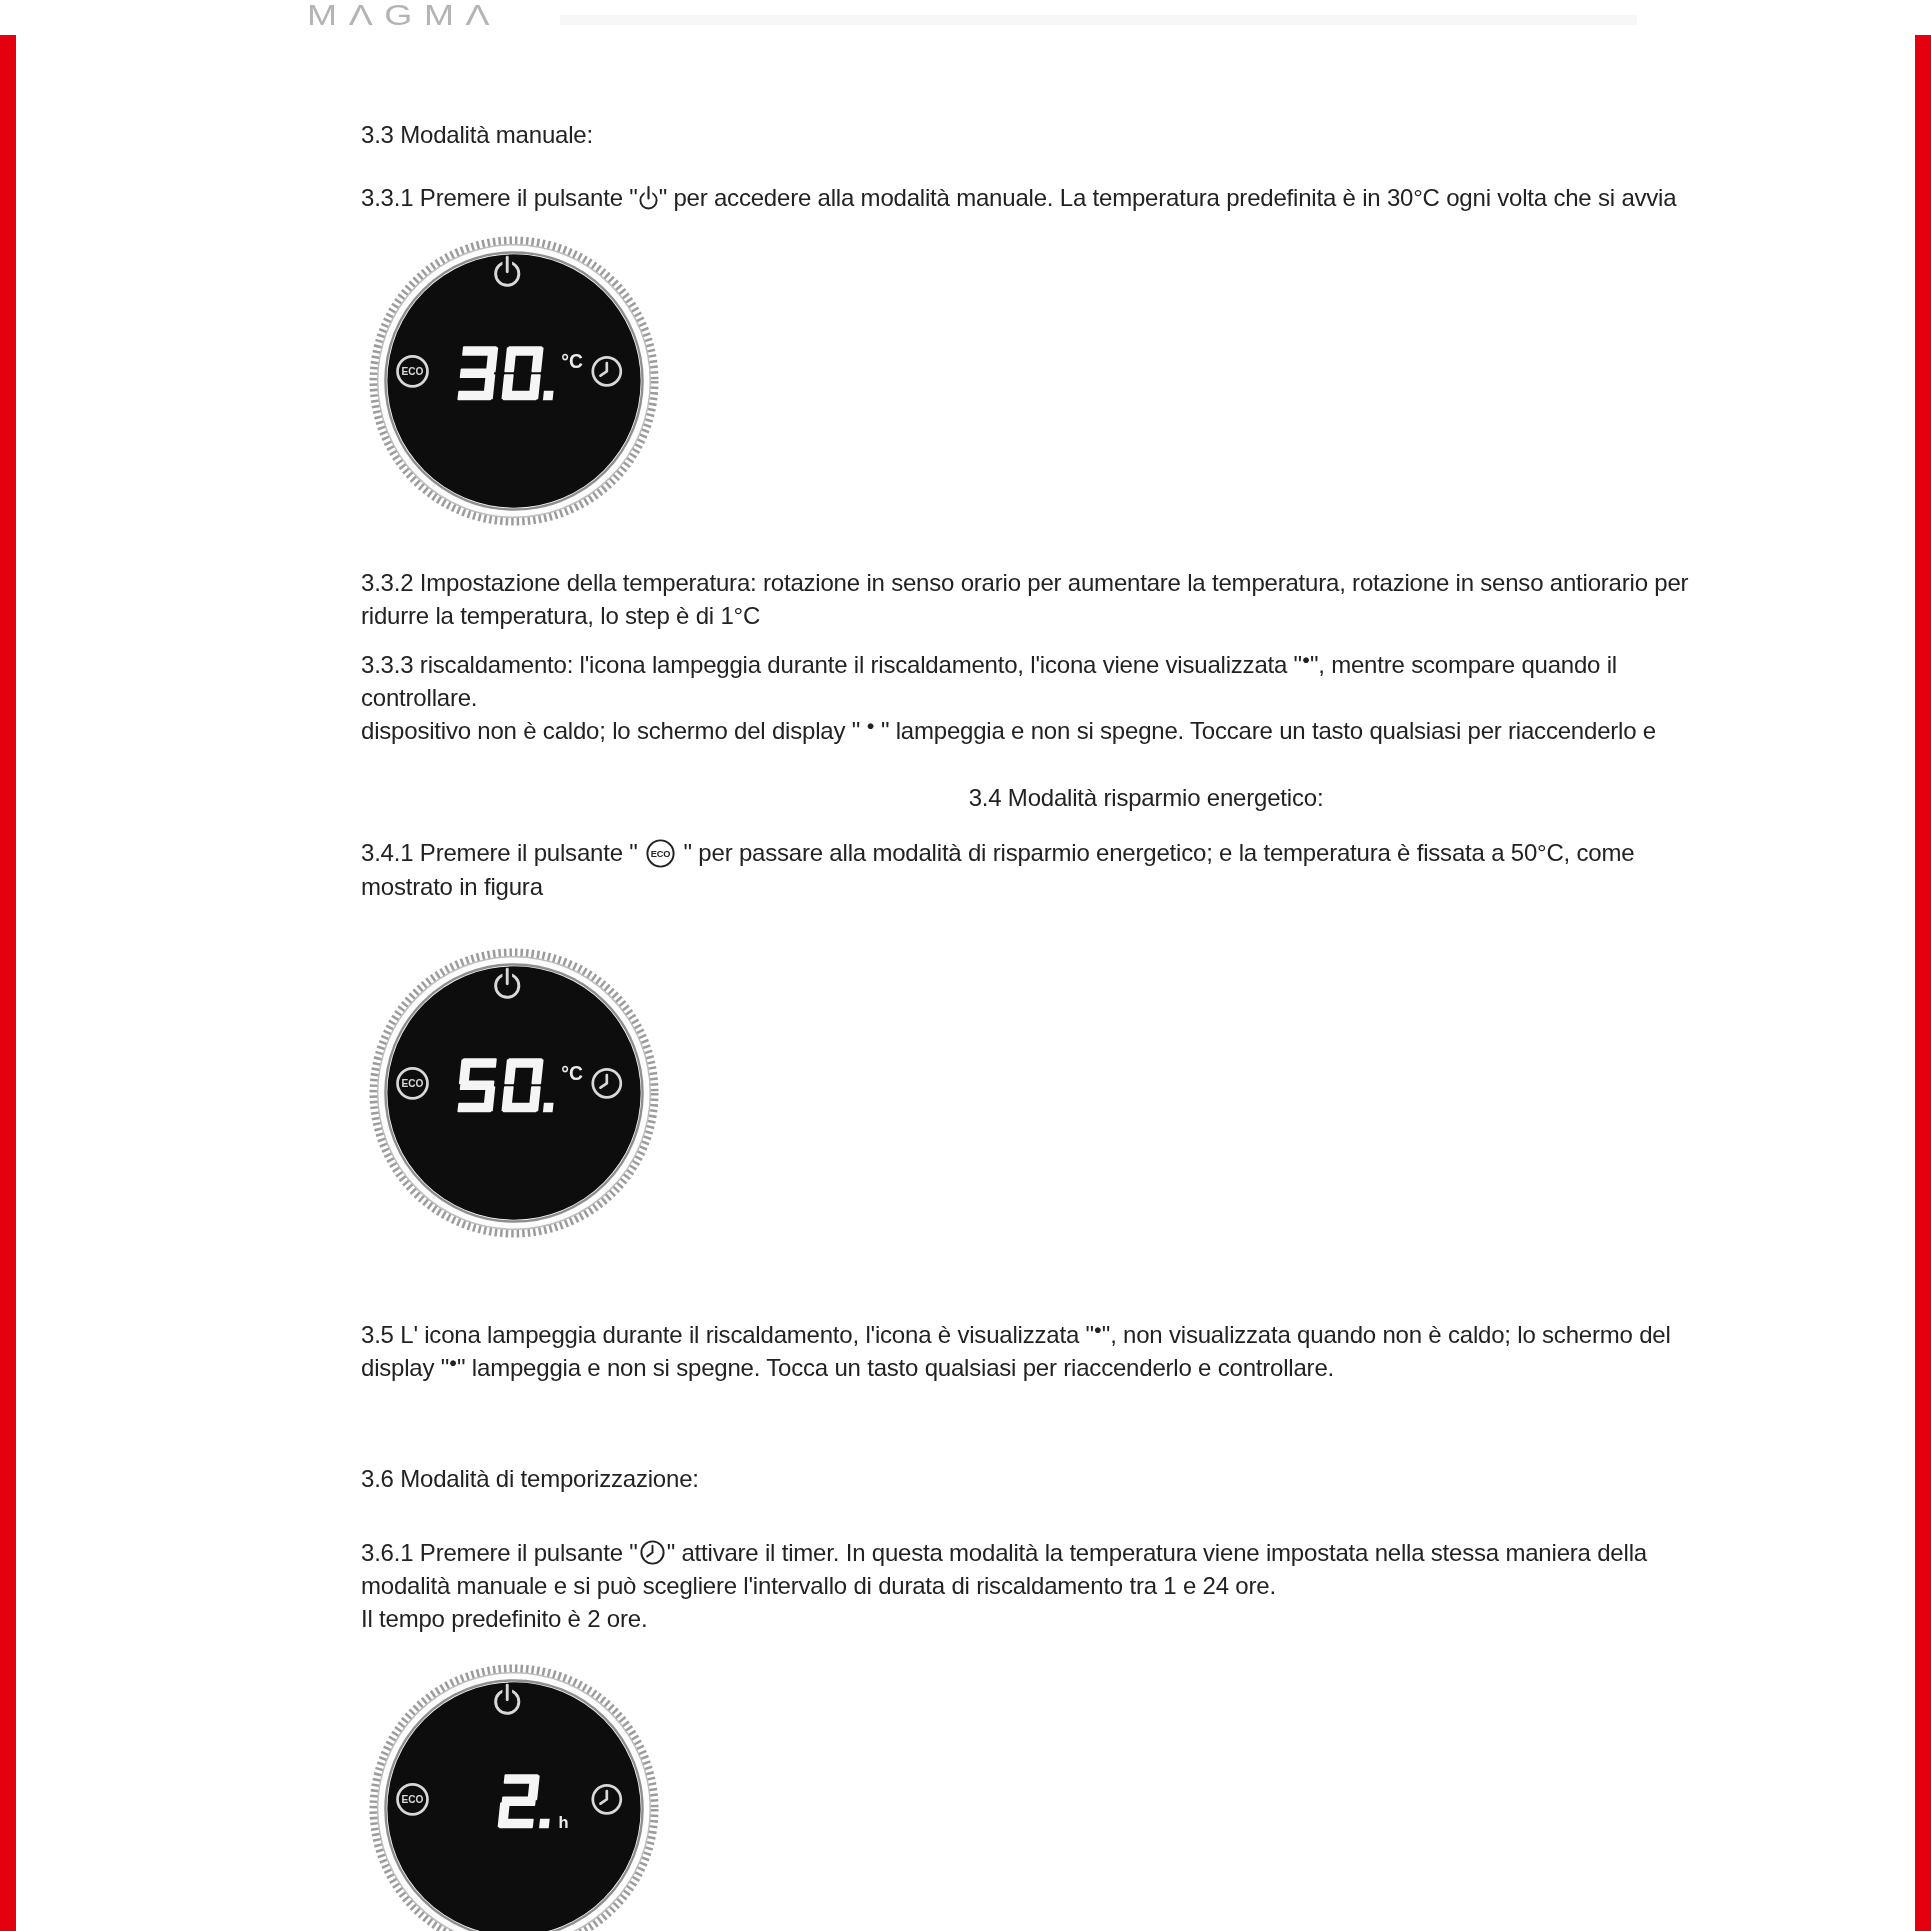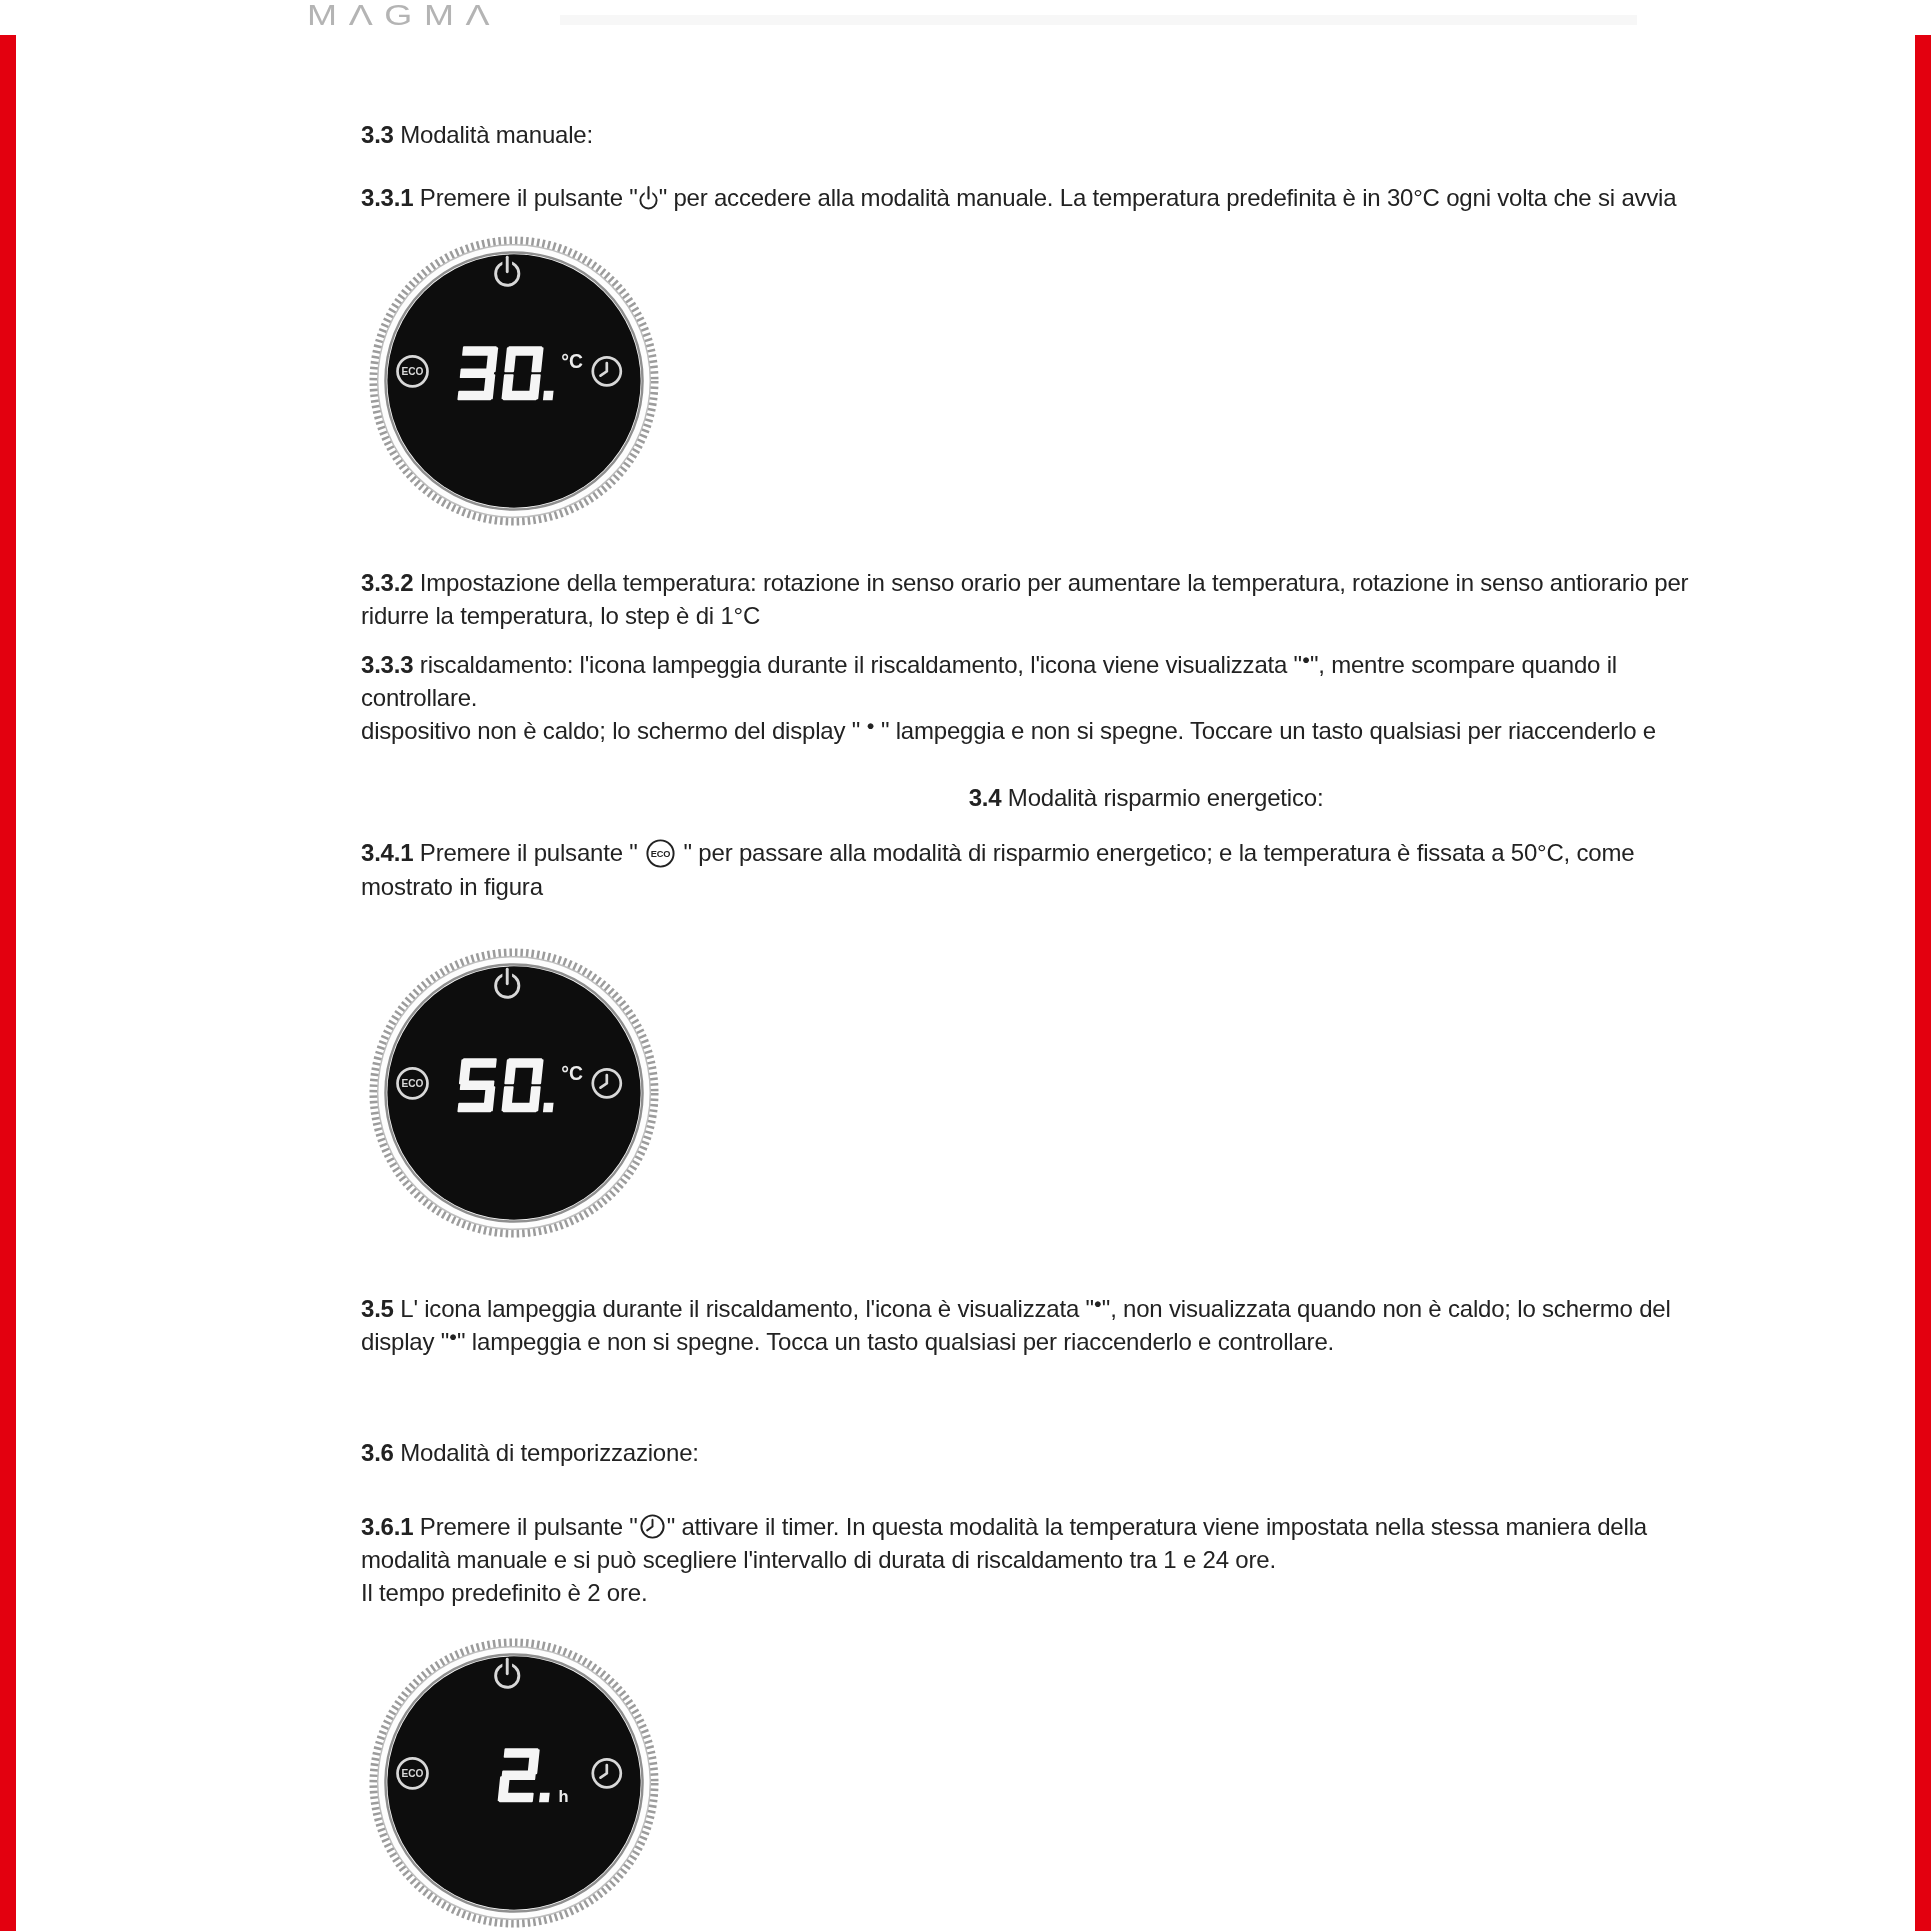--- a/index.html
+++ b/index.html
@@ -11,21 +11,21 @@
   .red-bar.left{left:0;}
   .red-bar.right{right:0;}
   .logo{
     position:absolute;left:307px;top:-1.9px;font-size:30px;font-weight:400;
     letter-spacing:9.7px;color:#b4b4b4;transform:scaleX(1.2);transform-origin:left top;
     white-space:nowrap;
   }
   .top-strip{position:absolute;left:560px;top:15.4px;width:1077px;height:9.7px;background:#f7f7f7;}
   .content{padding:118px 0 0 361px;}
   .para{font-size:24px;line-height:33px;letter-spacing:-0.2px;white-space:nowrap;color:#222;}
-  .para b{font-weight:bold;}
+  .para b{font-weight:normal;}
   .heatdot{display:inline-block;font-size:13.5px;vertical-align:8.7px;line-height:0;}
   .inline-icon{vertical-align:middle;}
   .inline-icon.power{vertical-align:-4.8px;}
   .inline-icon.eco{vertical-align:-8.7px;}
   .inline-icon.clock{vertical-align:-6.8px;}
   .dial{display:block;margin-left:7.7px;}
 </style>
 </head>
 <body>
 
@@ -127,21 +127,21 @@
           <rect x="-9.5" y="-36" width="35" height="10" rx="1" fill="#f5f5f5"></rect>
           <rect x="17" y="-35" width="10" height="26" rx="1" fill="#f5f5f5"></rect>
           <rect x="17" y="-7" width="10" height="26" rx="1" fill="#f5f5f5"></rect>
           <rect x="-9.5" y="10" width="35" height="10" rx="1" fill="#f5f5f5"></rect>
           <rect x="-11" y="-7" width="10" height="26" rx="1" fill="#f5f5f5"></rect>
           <rect x="-11" y="-35" width="10" height="26" rx="1" fill="#f5f5f5"></rect>
           <rect x="32" y="10" width="10" height="10" fill="#f5f5f5"></rect>
         </g>
         <text font-family="Liberation Sans, sans-serif" fill="#ececec" font-weight="bold" x="49" y="-13" font-size="20">°C</text>
       </svg>
-      <div class="para" style="margin-top: 54px;">
+      <div class="para" style="margin-top: 80px;">
         <div class="line"><b>3.5</b><span> L' icona lampeggia durante il riscaldamento, l'icona è visualizzata "</span><span class="heatdot">●</span><span>", non visualizzata quando non è caldo; lo schermo del</span></div>
         <div class="line"><span>display "</span><span class="heatdot">●</span><span>" lampeggia e non si spegne. Tocca un tasto qualsiasi per riaccenderlo e controllare.</span></div>
       </div>
       <div class="para heading" style="margin-top: 78px;">
         <div class="line"><b>3.6</b><span> Modalità di temporizzazione:</span></div>
       </div>
       <div class="para" style="margin-top: 41px;">
         <div class="line"><b>3.6.1</b><span> Premere il pulsante "</span><svg class="inline-icon clock" width="29" height="29" viewBox="0 0 30 30">
             <circle cx="15" cy="15" r="11.5" fill="none" stroke="#222" stroke-width="2"></circle>
             <path d="M15,8 L15,15 L9.5,19" fill="none" stroke="#222" stroke-width="2" stroke-linecap="round"></path>

